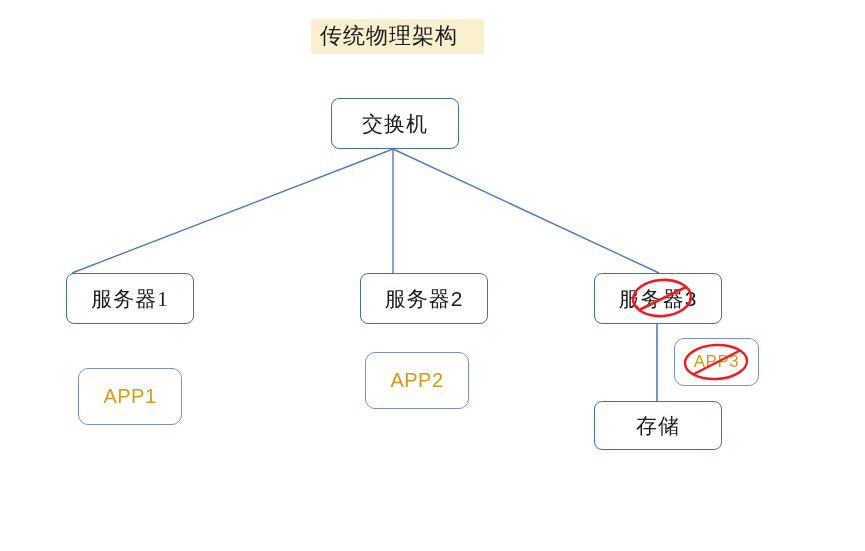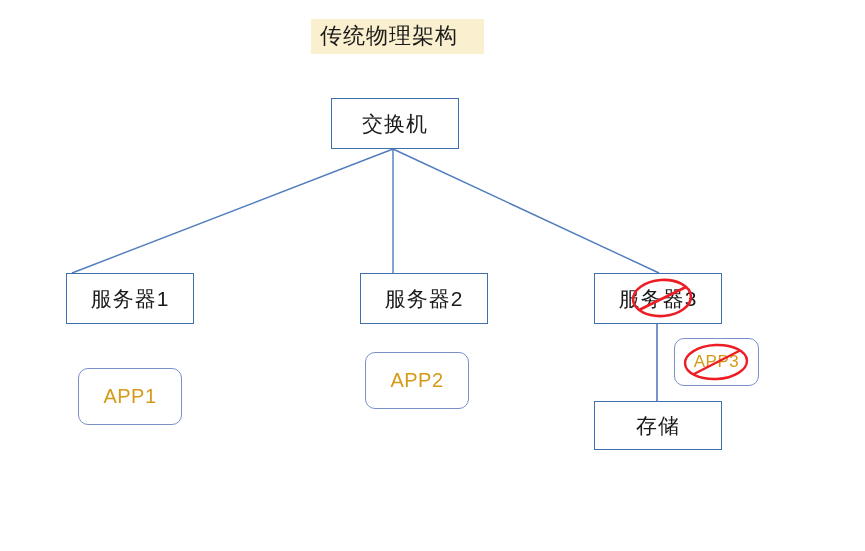--- a/index.html
+++ b/index.html
@@ -58,40 +58,41 @@
 
   
   .node {
     position: absolute;
     box-sizing: border-box;
     display: flex;
     align-items: center;
     justify-content: center;
     background: #ffffff;
     white-space: nowrap;
+    border-radius: 8px;
   }
 
   .node-rect {
     border: 1.4px solid #3f6fad;
     color: #1a1a1a;
     font-size: 21px;
     letter-spacing: 1px;
   }
 
   .node-app {
     border: 1.6px solid #7b8fc9;
     border-radius: 10px;
     color: #d49a18;
     font-size: 20px;
     letter-spacing: 0.5px;
   }
 
   
   #node-switch   { left: 331px; top: 98px;  width: 128px; height: 51px; }
-  #node-server1  { left: 66px;  top: 273px; width: 128px; height: 51px; }
+  #node-server1  { left: 66px;  top: 273px; width: 128px; height: 51px; font-family: Liberation Serif, serif; }
   #node-server2  { left: 330px; top: 273px; width: 128px; height: 51px; margin-left: 30px; }
   #node-server3  { left: 594px; top: 273px; width: 128px; height: 51px; }
   #node-storage  { left: 594px; top: 401px; width: 128px; height: 49px; }
   #node-app1     { left: 78px;  top: 368px; width: 104px; height: 57px; }
   #node-app2     { left: 341px; top: 352px; width: 104px; height: 57px; margin-left: 24px; }
   #node-app3     { left: 674px; top: 338px; width: 85px;  height: 48px; font-size: 17px; }
 </style>
 </head>
 <body>
 

